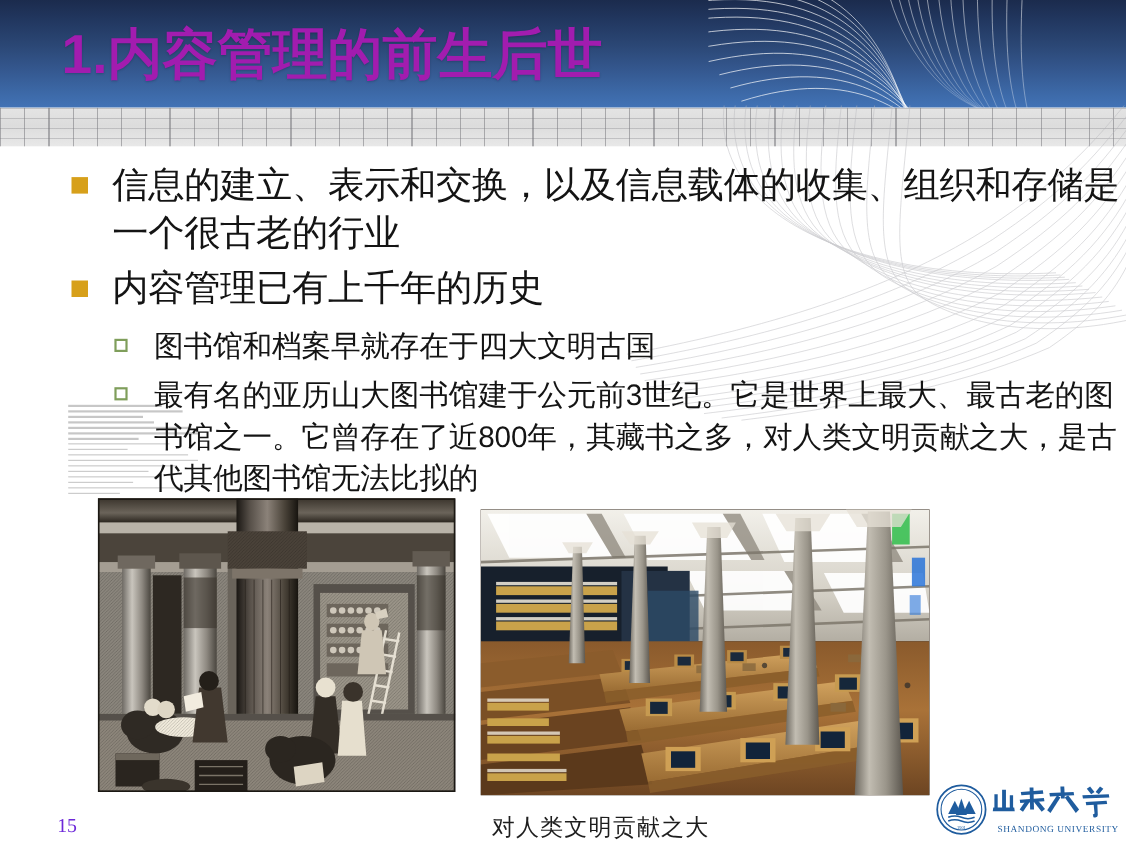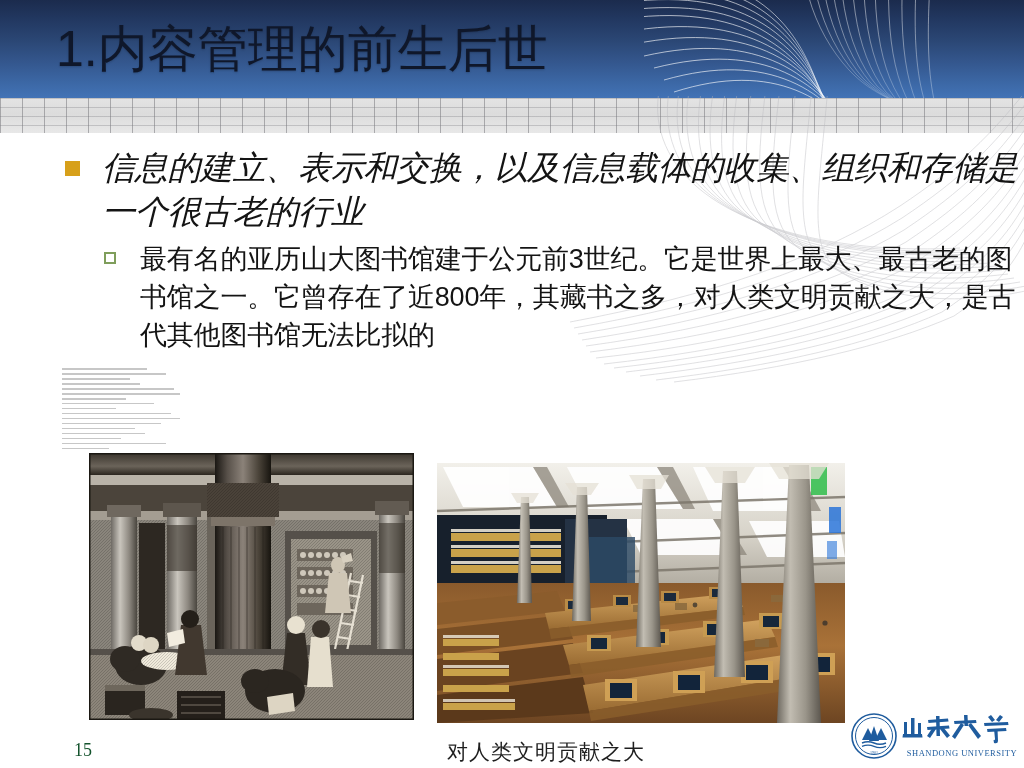--- a/index.html
+++ b/index.html
@@ -55,24 +55,24 @@
     right: -40px;
     top: -60px;
     width: 420px;
     height: 230px;
     pointer-events: none;
   }
   .title {
     position: absolute;
     left: 56px;
     top: 12px;
-    color: #0f172a;
+    color: #a21caf;
     font-size: 50px;
     line-height: 74px;
-    font-weight: 400;
+    font-weight: 700;
     letter-spacing: 0px;
     white-space: nowrap;
     text-shadow: 0 1px 2px rgba(0,0,0,0.18);
     font-family: "Liberation Sans", "DejaVu Sans", sans-serif;
   }
 
   
   .grid-band {
     position: absolute;
     left: 0; top: 98px;
@@ -124,21 +124,20 @@
     height: 320px;
   }
   .bullet-l1 {
     position: relative;
     margin: 0 0 0 0;
     padding: 0 0 0 102px;
     font-size: 33px;
     line-height: 44px;
     color: #141414;
     letter-spacing: -0.3px;
-    font-style: italic;
   }
   .bullet-l1 .mark {
     position: absolute;
     left: 65px;
     top: 15px;
     width: 15px;
     height: 15px;
     background: #d7a01a;
   }
   .bullet-l2 {
@@ -185,24 +184,24 @@
     overflow: hidden;
   }
   .img-right .photo-svg, .img-left .photo-svg { display: block; }
 
   
   .page-num {
     position: absolute;
     left: 52px;
     top: 740px;
     width: 40px;
-    text-align: right;
+    text-align: left;
     font-family: "Liberation Serif", "DejaVu Serif", serif;
     font-size: 18px;
-    color: #14532d;
+    color: #6d28d9;
   }
   .footer-center {
     position: absolute;
     left: 447px;
     top: 738px;
     font-family: "Liberation Serif", "DejaVu Serif", serif;
     font-size: 21px;
     color: #1e1e1e;
     letter-spacing: 1px;
   }
@@ -315,21 +314,29 @@
       <i style="width:40%"></i>
   </div>
 
   <div class="content">
 
     <div class="bullet-l1 b1">
       <span class="mark"></span>
       <span>信息的建立、表示和交换，以及信息载体的收集、组织和存储是一个很古老的行业</span>
     </div>
 
-
+    <div class="bullet-l1 b2">
+      <span class="mark"></span>
+      <span>内容管理已有上千年的历史</span>
+    </div>
+
+    <div class="bullet-l2 s1">
+      <span class="mark"></span>
+      <span>图书馆和档案早就存在于四大文明古国</span>
+    </div>
 
     <div class="bullet-l2 s2">
       <span class="mark"></span>
       <span>最有名的亚历山大图书馆建于公元前3世纪。它是世界上最大、最古老的图书馆之一。它曾存在了近800年，其藏书之多，对人类文明贡献之大，是古代其他图书馆无法比拟的</span>
     </div>
 
   </div>
 
   <div class="img-left">
     <svg class="photo-svg" width="325" height="267" viewBox="0 0 325 267">

